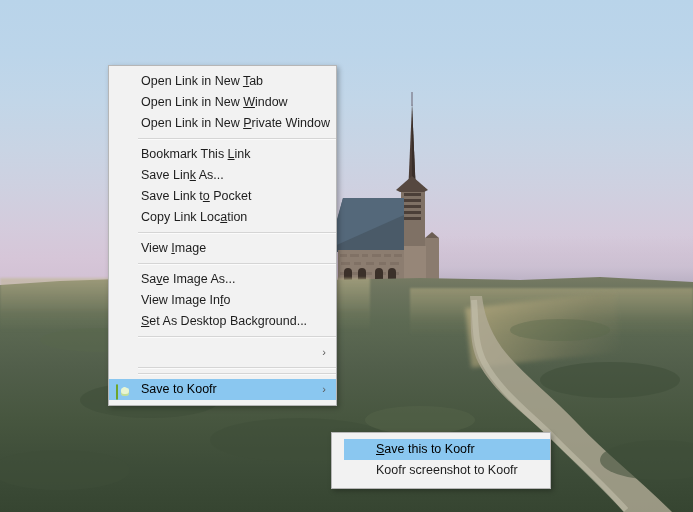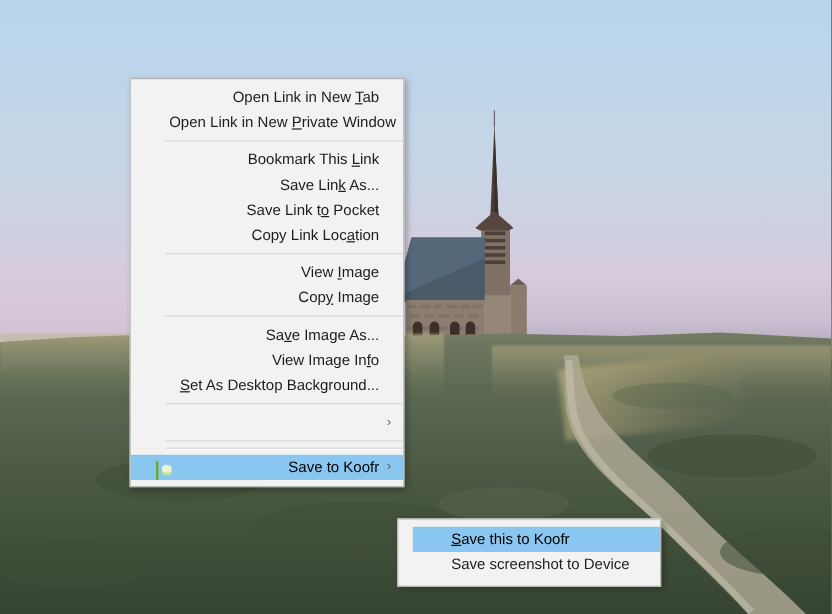--- a/index.html
+++ b/index.html
@@ -94,21 +94,20 @@
     font-size: 12.5px;
     color: #1d1d1d;
     padding: 5px 0 5px 0;
     box-sizing: border-box;
   }
 
   #main-menu {
     left: 108px;
     top: 65px;
     width: 229px;
-    text-align: right;
   }
 
   #sub-menu {
     left: 331px;
     top: 432px;
     width: 220px;
     padding: 6px 0 7px 12px;
   }
 
   .menu-item {
@@ -282,20 +281,23 @@
       </g>
     </svg>
   </div>
 
   <div class="menu" id="main-menu">
 
     <div class="menu-item">
       <span class="label">Open Link in New <u>T</u>ab</span>
     </div>
     <div class="menu-item">
+      <span class="label">Open Link in New <u>W</u>indow</span>
+    </div>
+    <div class="menu-item">
       <span class="label">Open Link in New <u>P</u>rivate Window</span>
     </div>
 
     <div class="separator"></div>
 
     <div class="menu-item">
       <span class="label">Bookmark This <u>L</u>ink</span>
     </div>
     <div class="menu-item">
       <span class="label">Save Lin<u>k</u> As...</span>
@@ -304,23 +306,20 @@
       <span class="label">Save Link t<u>o</u> Pocket</span>
     </div>
     <div class="menu-item">
       <span class="label">Copy Link Loc<u>a</u>tion</span>
     </div>
 
     <div class="separator"></div>
 
     <div class="menu-item">
       <span class="label">View <u>I</u>mage</span>
-    </div>
-    <div class="menu-item">
-      <span class="label">Cop<u>y</u> Image</span>
     </div>
 
     <div class="separator"></div>
 
     <div class="menu-item">
       <span class="label">Sa<u>v</u>e Image As...</span>
     </div>
     <div class="menu-item">
       <span class="label">View Image In<u>f</u>o</span>
     </div>
@@ -346,17 +345,17 @@
       <span class="label">Save to Koofr</span>
       <span class="arrow">›</span>
     </div>
   </div>
 
   <div class="menu" id="sub-menu">
     <div class="menu-item highlight">
       <span class="label"><u>S</u>ave this to Koofr</span>
     </div>
     <div class="menu-item">
-      <span class="label">Save screenshot to Device</span>
+      <span class="label">Koofr screenshot to Koofr</span>
     </div>
   </div>
 
 </div>
 
 </body></html>

